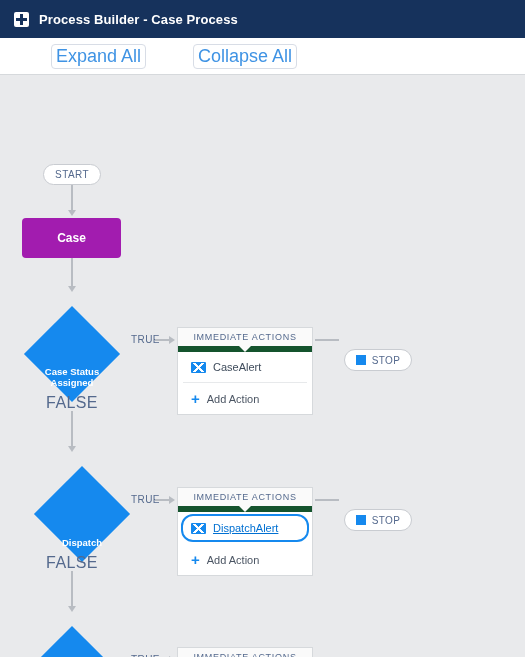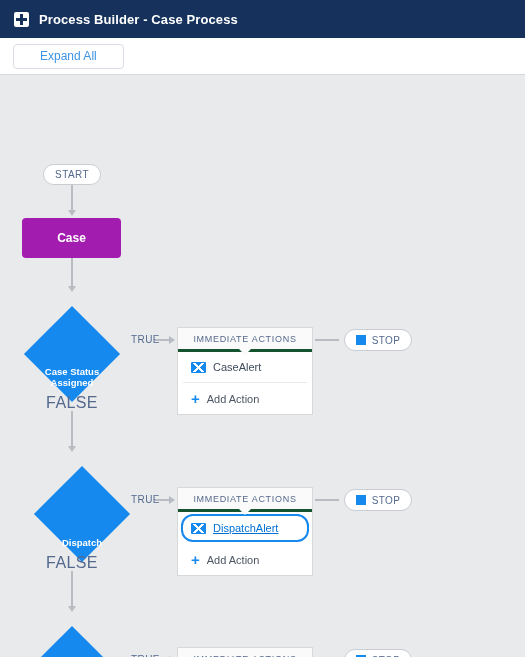--- a/index.html
+++ b/index.html
@@ -51,30 +51,31 @@
     height: 37px;
     background: #ffffff;
     border-bottom: 1px solid #d6d9dc;
     display: flex;
     align-items: center;
     padding-left: 13px;
     gap: 9px;
   }
   .tb-btn {
     height: 25px;
-    padding: 0 26px;
+    padding: 0 4px;
     background: #ffffff;
     border: 1px solid #d8dde6;
     border-radius: 4px;
     color: #3f93e4;
-    font-size: 12px;
+    font-size: 18px;
     font-family: "Liberation Sans", sans-serif;
     line-height: 23px;
     cursor: pointer;
     white-space: nowrap;
+    margin-left: 38px;
   }
 
   
   #canvas {
     position: relative;
     width: 525px;
     height: 582px;
     background: #e9eaec;
     overflow: hidden;
   }
@@ -168,21 +169,21 @@
 
   
   .action-panel {
     width: 136px;
     background: #ffffff;
     border: 1px solid #d6d9dc;
   }
   .action-panel-header {
     height: 24px;
     background: #fafafa;
-    border-bottom: 3px solid #14532d;
+    border-bottom: 6px solid #14532d;
     display: flex; align-items: center; justify-content: center;
     font-size: 9px;
     color: #54698d;
     letter-spacing: .7px;
     position: relative;
   }
   .action-panel-header::after {
     content: "";
     position: absolute;
     left: 50%;
@@ -253,36 +254,38 @@
   .stop-pill {
     width: 68px; height: 22px;
     background: #ffffff;
     border: 1px solid #c9ccd1;
     border-radius: 11px;
     display: flex; align-items: center; justify-content: center;
     gap: 6px;
     font-size: 10px;
     color: #54698d;
     letter-spacing: .4px;
+    margin-top: 20px;
   }
   .stop-square {
     width: 10px; height: 10px;
     background: #1589ee;
   }
 </style>
 </head>
 <body>
 
 <div id="titlebar">
   <span class="app-icon"></span>
   <span class="title-text">Process Builder - Case Process</span>
 </div>
 
 <div id="toolbar">
   <button class="tb-btn">Expand All</button>
+  <button class="tb-btn">Collapse All</button>
 </div>
 
 <div id="canvas">
 
   <div class="abs start-pill" style="left:43px; top:89px;">START</div>
 
   <div class="abs vline" style="left:71px; top:110px; height:25px;"></div>
   <div class="abs varrow" style="left:67.5px; top:135px;"></div>
 
   <div class="abs obj-box" style="left:22px; top:143px;">Case</div>

